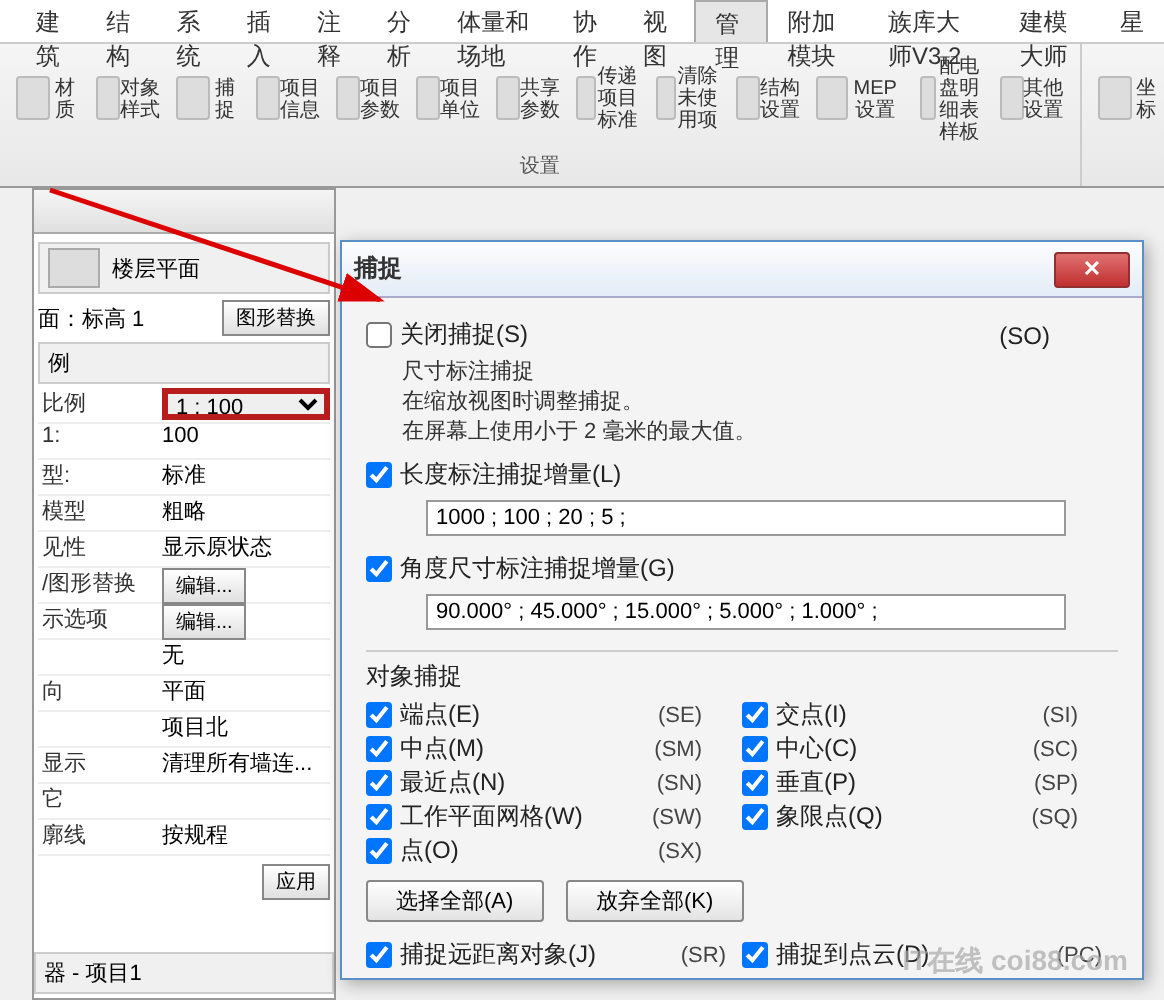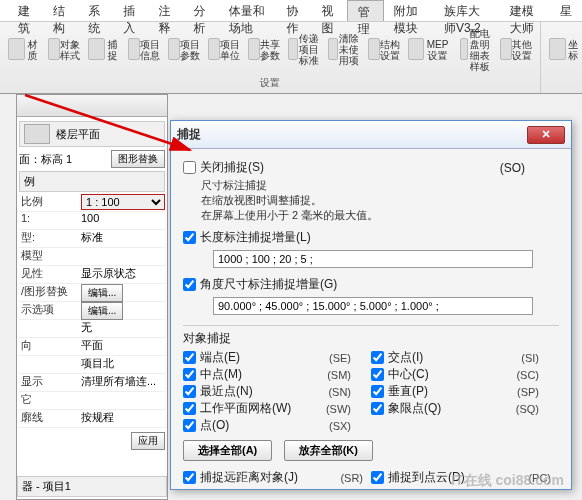--- a/index.html
+++ b/index.html
@@ -17,39 +17,39 @@
   .rlabel { font-size: 10px; color: #333; text-align: center; line-height: 1.1; }
   .rgroup-title { font-size: 10px; color: #555; text-align: center; padding: 1px 0; }
   
   .left-panel { position: absolute; left: 16px; top: 94px; width: 152px; background: #fff; border: 1px solid #999; height: 406px; }
   .left-titlebar { background: linear-gradient(#f5f5f5,#e0e0e0); height: 22px; border-bottom: 1px solid #aaa; }
   .left-section { padding: 2px; }
   .left-hdr { background: #f0f0f0; padding: 2px 4px; border: 1px solid #ccc; font-size: 11px; margin: 2px 0; }
   .prop-row { display: flex; align-items: flex-start; font-size: 11px; height: 18px; border-bottom: 1px solid #eee; }
   .prop-l { width: 60px; padding-left: 2px; color: #333; }
   .prop-v { flex: 1; padding-left: 2px; }
-  .prop-v input, .prop-v select { width: 100%; border: 1px solid #b91c1c; font-size: 11px; height: 16px; }
+  .prop-v input, .prop-v select { width: 100%; border: 3px solid #b91c1c; font-size: 11px; height: 16px; }
   .btn-sm { border: 1px solid #888; background: linear-gradient(#fff,#e0e0e0); font-size: 10px; padding: 1px 6px; cursor: pointer; }
   
   .dialog { position: absolute; left: 170px; top: 120px; width: 402px; height: 370px; background: #f4f4f4; border: 1px solid #5b8fc7; box-shadow: 2px 2px 8px rgba(0,0,0,0.3); }
   .dlg-title { background: linear-gradient(#fdfdfd,#e3ecf7); height: 28px; display: flex; align-items: center; padding: 0 6px; border-bottom: 1px solid #aac; }
   .dlg-title span { flex: 1; font-size: 12px; font-weight: bold; color: #333; }
   .dlg-close { width: 38px; height: 18px; background: linear-gradient(#e07070,#c03030); border: 1px solid #903030; border-radius: 2px; color: #fff; display: flex; align-items: center; justify-content: center; cursor: pointer; font-size: 11px; font-weight: bold; }
   .dlg-body { padding: 8px 12px; font-size: 12px; color: #222; overflow: hidden; }
   .chk-row { display: flex; align-items: center; margin: 2px 0; }
   .chk-row input[type=checkbox] { margin-right: 4px; }
   .hint { margin-left: 18px; font-size: 11px; color: #333; }
   .txtfield { width: 320px; border: 1px solid #999; background: #fff; height: 18px; padding: 0 4px; margin: 2px 0 6px 30px; font-size: 11px; }
   .group-hdr { font-weight: normal; margin: 4px 0 2px 0; display: flex; }
   .obj-grid { display: flex; flex-wrap: wrap; margin-left: 0; }
   .obj-item { width: 50%; display: flex; align-items: center; margin: 0 0; font-size: 12px; }
   .obj-item input { margin-right: 4px; }
   .obj-code { margin-left: auto; margin-right: 20px; color: #444; font-size: 11px; }
   .btn-row { margin: 6px 0; }
-  .dlg-btn { border: 1px solid #888; background: linear-gradient(#fff,#e3e3e3); padding: 2px 14px; font-size: 11px; cursor: pointer; margin-right: 8px; border-radius: 2px; font-weight: bold; }
+  .dlg-btn { border: 1px solid #888; background: linear-gradient(#fff,#e3e3e3); padding: 2px 14px; font-size: 11px; cursor: pointer; margin-right: 8px; border-radius: 2px; }
   .arrow { position: absolute; pointer-events: none; z-index: 10; }
   .watermark { position: absolute; right: 18px; bottom: 10px; font-size: 14px; color: #aaa; font-weight: bold; opacity: 0.7; pointer-events: none; }
   hr.sep { border: none; border-top: 1px solid #ccc; margin: 4px 0; }
   .so-code { position: absolute; right: 34px; }
 </style>
 </head>
 <body>
 
 <div class="ribbon-tabs" id="tabs">
     <div class="ribbon-tab">建筑</div>
@@ -165,20 +165,21 @@
         <div class="prop-row">
           <div class="prop-l">1:</div>
           <div class="prop-v">100</div>
         </div>
         <div class="prop-row">
           <div class="prop-l">型:</div>
           <div class="prop-v">标准</div>
         </div>
         <div class="prop-row">
           <div class="prop-l">模型</div>
+          <div class="prop-v">粗略</div>
         </div>
         <div class="prop-row">
           <div class="prop-l">见性</div>
           <div class="prop-v">显示原状态</div>
         </div>
         <div class="prop-row">
           <div class="prop-l">/图形替换</div>
           <div class="prop-v"><button class="btn-sm">编辑...</button></div>
         </div>
         <div class="prop-row">

